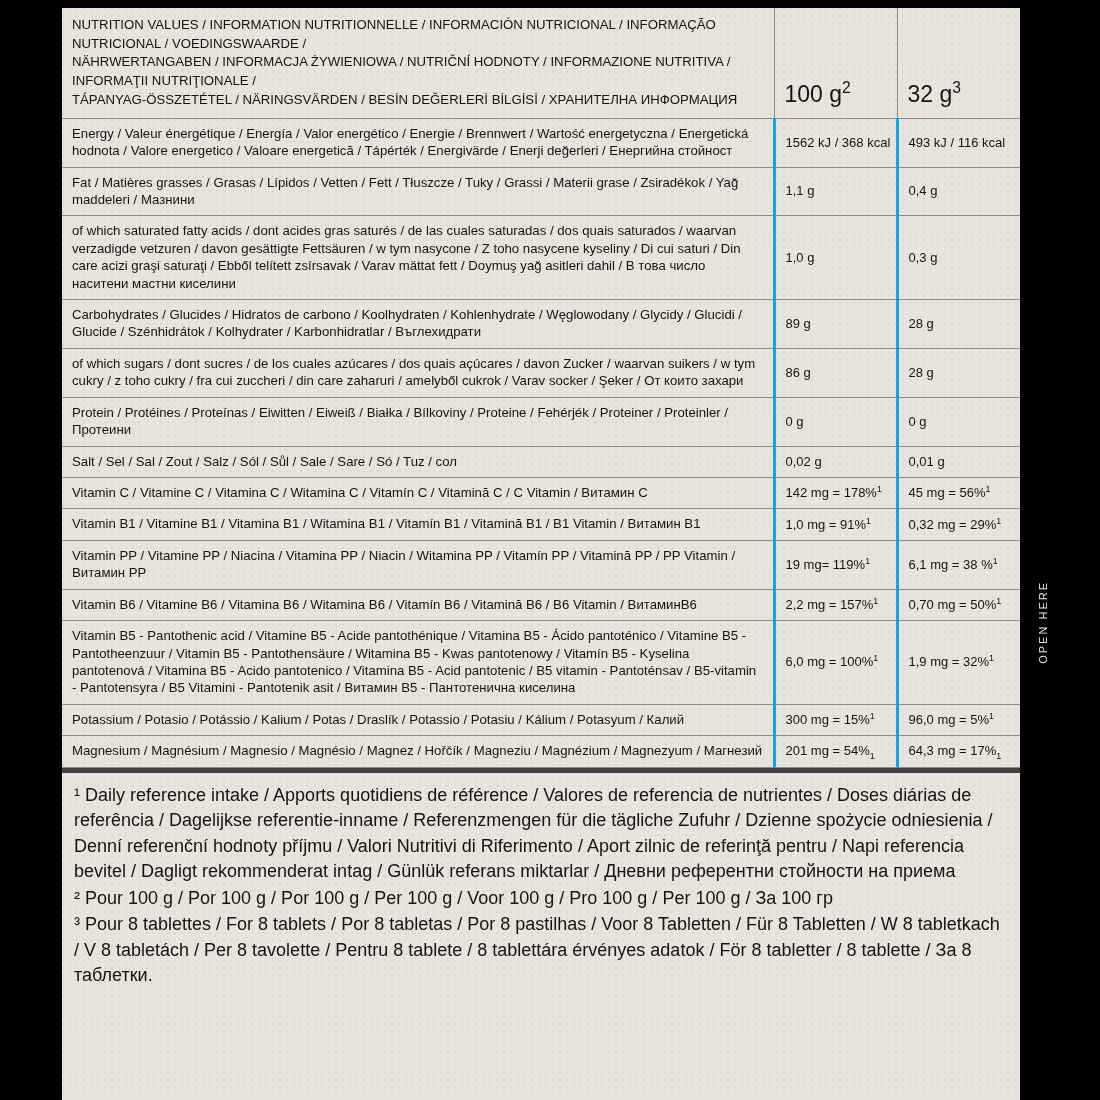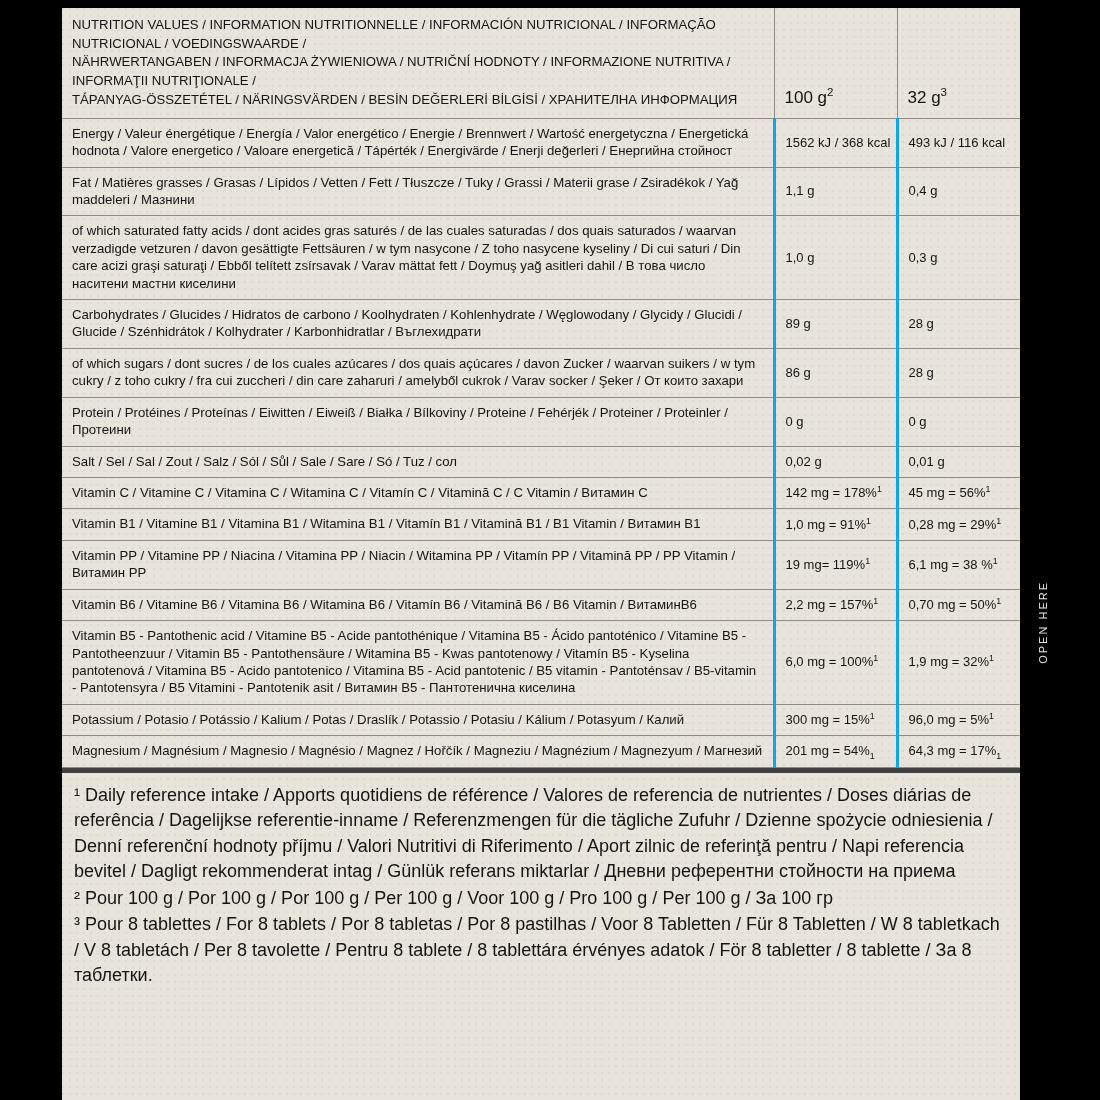--- a/index.html
+++ b/index.html
@@ -81,21 +81,21 @@
     padding-top: 8px;
     padding-bottom: 8px;
   }
   .head-title {
     font-size: 13.2px;
     line-height: 1.42;
     padding-top: 10px;
   }
   .head-val {
     text-align: center;
-    font-size: 17px;
+    font-size: 23px;
     border-left: 1px solid #8f8b84;
     vertical-align: bottom;
     padding-bottom: 8px;
   }
   sup { font-size: 0.68em; vertical-align: super; line-height: 0; }
   sub { font-size: 0.68em; vertical-align: sub; line-height: 0; }
 
   .footnotes {
     position: relative;
     padding: 10px 12px 8px 12px;
@@ -191,21 +191,21 @@
         </tr>
 
         <tr>
           <td class="name">Vitamin C / Vitamine C / Vitamina C / Witamina C / Vitamín C / Vitamină C / C Vitamin / Витамин С</td>
           <td class="val"><span>142 mg = 178%</span><sup>1</sup></td>
           <td class="val"><span>45 mg = 56%</span><sup>1</sup></td>
         </tr>
         <tr>
           <td class="name">Vitamin B1 / Vitamine B1 / Vitamina B1 / Witamina B1 / Vitamín B1 / Vitamină B1 / B1 Vitamin / Витамин B1</td>
           <td class="val"><span>1,0 mg = 91%</span><sup>1</sup></td>
-          <td class="val"><span>0,28 mg = 29%</span><sup>1</sup></td>
+          <td class="val"><span>0,32 mg = 29%</span><sup>1</sup></td>
         </tr>
         <tr>
           <td class="name">Vitamin PP / Vitamine PP / Niacina / Vitamina PP / Niacin / Witamina PP / Vitamín PP / Vitamină PP / PP Vitamin / Витамин PP</td>
           <td class="val"><span>19 mg= 119%</span><sup>1</sup></td>
           <td class="val"><span>6,1 mg = 38 %</span><sup>1</sup></td>
         </tr>
         <tr>
           <td class="name">Vitamin B6 / Vitamine B6 / Vitamina B6 / Witamina B6 / Vitamín B6 / Vitamină B6 / B6 Vitamin / ВитаминB6</td>
           <td class="val"><span>2,2 mg = 157%</span><sup>1</sup></td>
           <td class="val"><span>0,70 mg = 50%</span><sup>1</sup></td>

